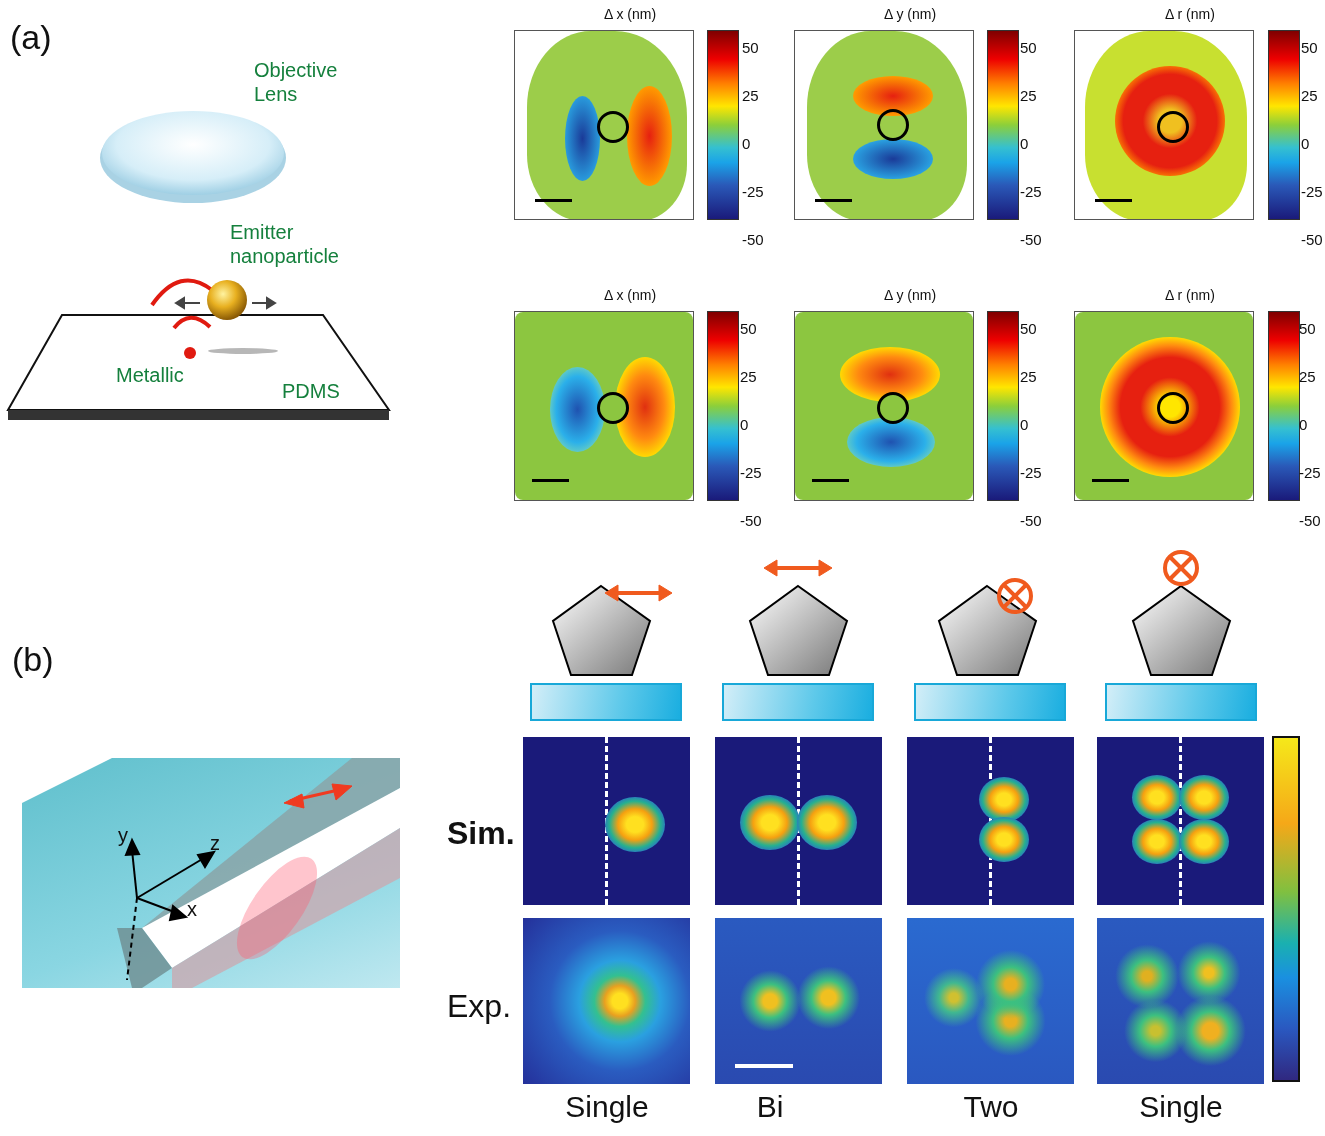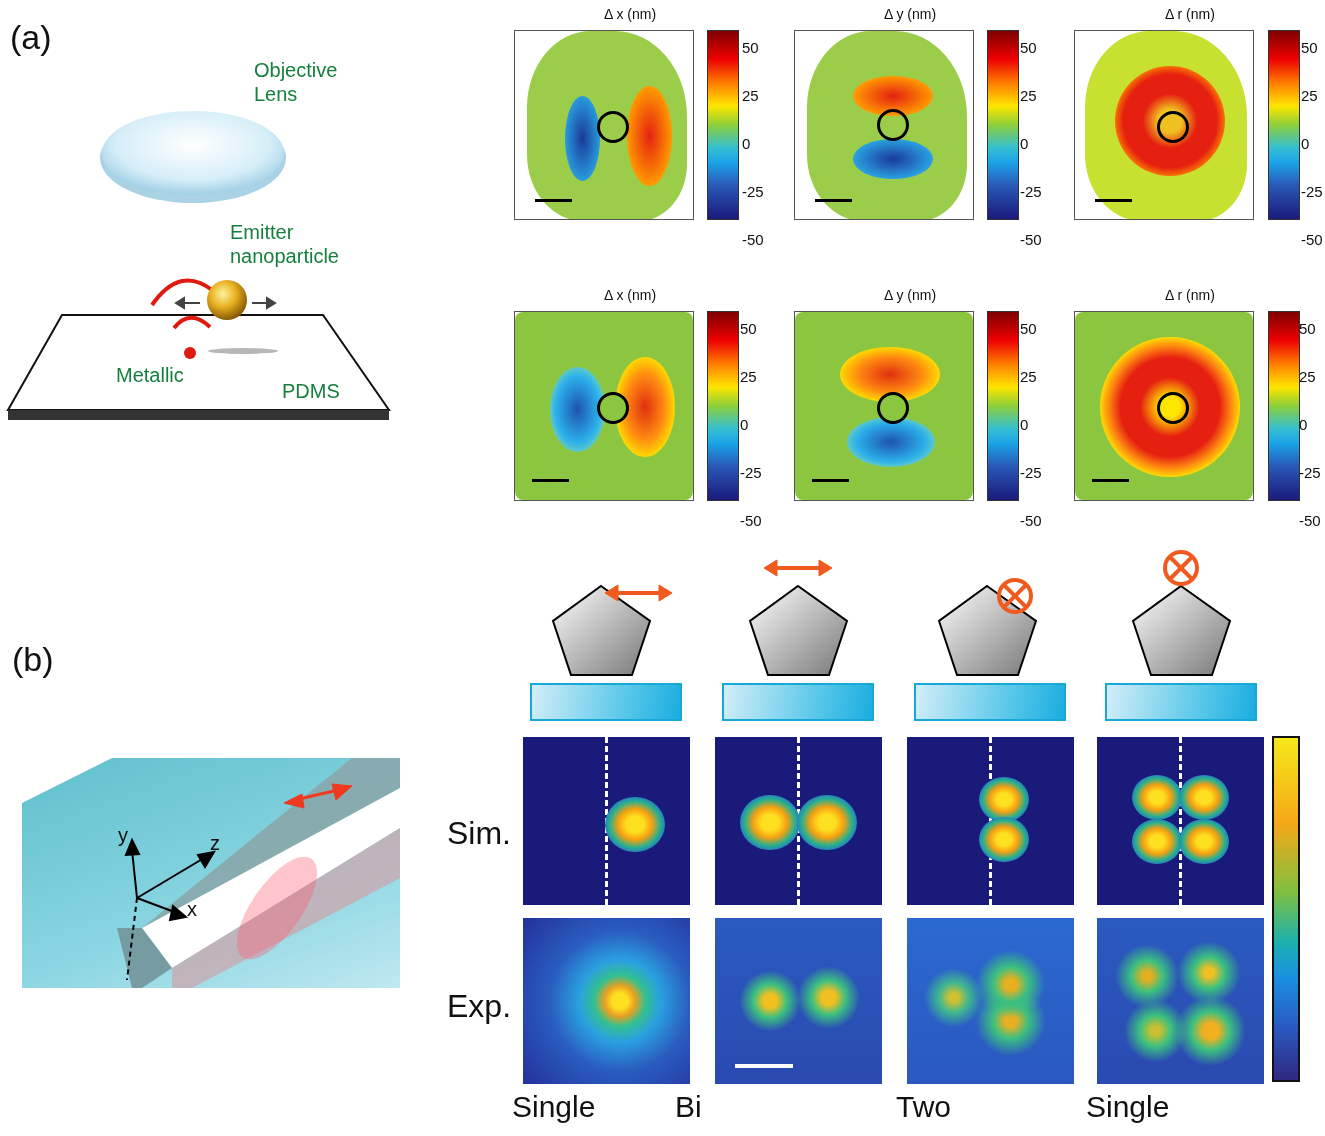--- a/index.html
+++ b/index.html
@@ -6,21 +6,21 @@
   body{width:1325px;height:1136px;position:relative;overflow:hidden;font-family:"Liberation Sans",sans-serif;color:#111;}
   .abs{position:absolute;}
   .panel-label{font-size:34px;font-family:"Liberation Sans",sans-serif;}
   .diagram-text{font-size:20px;color:#15803d;}
   .map-title{font-size:14px;text-align:center;width:200px;}
   .map-frame{border:1px solid #555;box-sizing:border-box;background:#fff;overflow:hidden;}
   .cbar{width:32px;height:190px;border:1px solid #333;box-sizing:border-box;
     background:linear-gradient(to bottom,#7f0000 0%,#e00 15%,#ff8000 28%,#ffe600 40%,#8ccf3a 50%,#35c0d0 62%,#1aa3e8 70%,#2a59b8 82%,#1a1a7a 100%);}
   .cbar-tick{font-size:15px;}
   .row-label{font-size:32px;}
-  .col-label{font-size:30px;text-align:left;width:190px;}
+  .col-label{font-size:30px;text-align:center;width:190px;}
   .heat{background:#1a1a7a;}
   .expheat{background:#2a4ab8;}
   .substrate{height:38px;border:2px solid #18a8d8;box-sizing:border-box;background:linear-gradient(100deg,#d3eef8 0%,#5ec9ea 60%,#1aaee0 100%);}
 </style>
 </head>
 <body>
 
 <div class="abs panel-label" style="left:10px;top:18px;">(a)</div>
 
 <svg class="abs" style="left:0;top:100px;" width="400" height="330">
@@ -272,16 +272,16 @@
 <div class="abs heat" style="left:1097px;top:737px;width:167px;height:168px;overflow:hidden;">
   <div style="position:absolute;left:82px;top:0;width:0;height:168px;border-left:3px dashed #fff;"></div>
   <div style="position:absolute;left:35px;top:38px;width:50px;height:45px;border-radius:50%;background:radial-gradient(#ffe020 20%,#f5a010 40%,#25b090 60%,#2a70c8 75%,transparent);"></div>
   <div style="position:absolute;left:82px;top:38px;width:50px;height:45px;border-radius:50%;background:radial-gradient(#ffe020 20%,#f5a010 40%,#25b090 60%,#2a70c8 75%,transparent);"></div>
   <div style="position:absolute;left:35px;top:82px;width:50px;height:45px;border-radius:50%;background:radial-gradient(#ffe020 20%,#f5a010 40%,#25b090 60%,#2a70c8 75%,transparent);"></div>
   <div style="position:absolute;left:82px;top:82px;width:50px;height:45px;border-radius:50%;background:radial-gradient(#ffe020 20%,#f5a010 40%,#25b090 60%,#2a70c8 75%,transparent);"></div>
 </div>
 <div class="abs expheat" style="left:1097px;top:918px;width:167px;height:166px;background:radial-gradient(circle at 30% 35%,#e0b020 3%,#3cc080 10%,transparent 20%),radial-gradient(circle at 67% 33%,#f0c020 3%,#3cc080 10%,transparent 20%),radial-gradient(circle at 35% 68%,#c8c030 3%,#3cc080 10%,transparent 20%),radial-gradient(circle at 68% 68%,#f0b020 5%,#3cc080 12%,transparent 22%),linear-gradient(#2a5ac0,#2a4ab0);"></div>
 <div class="abs col-label" style="left:1086px;top:1090px;">Single</div>
 
-<div class="abs row-label" style="left:447px;top:815px;">Sim.</div>
+<div class="abs row-label" style="left:447px;top:815px;font-weight:bold;">Sim.</div>
 <div class="abs row-label" style="left:447px;top:988px;">Exp.</div>
 
 <div class="abs" style="left:1272px;top:736px;width:28px;height:346px;border:2px solid #111;box-sizing:border-box;background:linear-gradient(to bottom,#f5e81a 0%,#f5a818 25%,#80c040 45%,#1ab0b0 60%,#1a90e0 70%,#2a58c0 85%,#302880 100%);"></div>
 
 </body></html>

